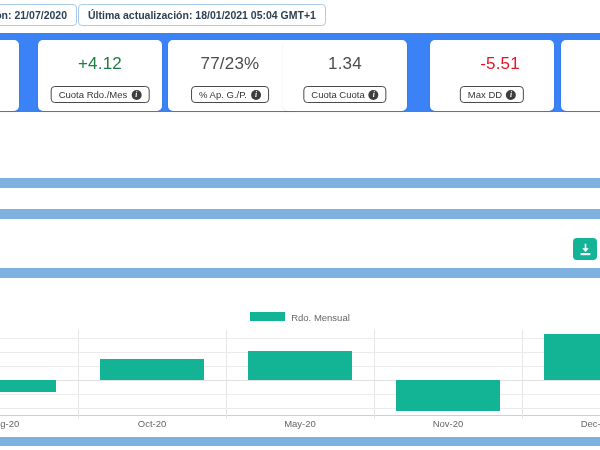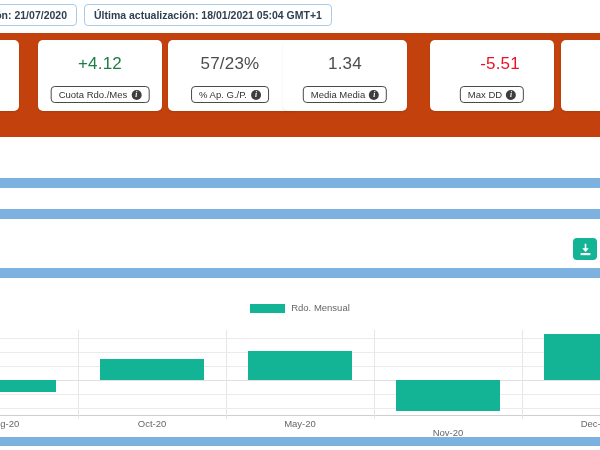--- a/index.html
+++ b/index.html
@@ -9,24 +9,24 @@
   }
 
   
   .badge {
     position:absolute; box-sizing:border-box; height:22px;
     background:#fff; border:1.5px solid #a9cbe8; border-radius:4px;
     display:flex; align-items:center; white-space:nowrap;
     font-size:10.5px; font-weight:700; color:#2e4053; padding:0 9px;
   }
   #badge-created { left:-65px; top:4px; width:142px; justify-content:flex-end; overflow:hidden; }
-  #badge-updated { left:84px; top:4px; }
+  #badge-updated { left:78px; top:4px; }
 
   
-  .stats-strip { position:absolute; left:0; top:33px; width:600px; height:104px; background:#c2410c; }
+  .stats-strip { position:absolute; left:0; top:33px; width:600px; height:79px; background:#3b82f6; }
   .card {
     position:absolute; top:7px; width:124px; height:71px;
     background:#fff; border-radius:5px; box-shadow:0 1px 2px rgba(0,0,0,.10);
   }
   .card .val {
     position:absolute; top:14px; left:0; right:0; text-align:center;
     font-size:17px; font-weight:500; letter-spacing:.2px; color:#4d4d4d;
   }
   .val.green { color:#1e7d45; }
   .val.red   { color:#e81224;margin-left:16px; }
@@ -53,22 +53,22 @@
   
   .dl-btn {
     position:absolute; left:573px; top:238px; width:24px; height:22px;
     background:#12b495; border:none; border-radius:4px; cursor:pointer;
     display:flex; align-items:center; justify-content:center; padding:0;
   }
 
   
   #chart { position:absolute; left:0; top:278px; width:600px; height:159px; }
   .legend {
-    position:absolute; top:24px; left:0; width:100%;
-    display:flex; justify-content:center; align-items:flex-end; gap:6px;
+    position:absolute; top:34px; left:0; width:100%;
+    display:flex; justify-content:center; align-items:flex-start; gap:6px;
     font-size:9.5px; color:#666;
   }
   .legend .swatch { width:35px; height:9px; background:#12b495; }
   .gridline { position:absolute; left:0; width:600px; height:1px; background:#ebebeb; }
   .gridline.zero { background:#e0e0e0; }
   .vline { position:absolute; top:52px; height:89px; width:1px; background:#e6e6e6; }
   .axis  { position:absolute; left:0; top:137px; width:600px; height:1px; background:#cfcfcf; }
   .cbar  { position:absolute; background:#12b495; }
   .xlabel {
     position:absolute; top:140px; transform:translateX(-50%);
@@ -94,31 +94,31 @@
 
     <div class="card" style="left:38px">
       <div class="val green">+4.12</div>
       <div class="label-box">
         <span>Cuota Rdo./Mes</span>
         <span class="info-dot">i</span>
       </div>
     </div>
 
     <div class="card" style="left:168px">
-      <div class="val dark">57/23%</div>
+      <div class="val dark">77/23%</div>
       <div class="label-box">
         <span>% Ap. G./P.</span>
         <span class="info-dot">i</span>
       </div>
     </div>
 
     <div class="card" style="left:283px">
       <div class="val dark">1.34</div>
       <div class="label-box">
-        <span>Media Media</span>
+        <span>Cuota Cuota</span>
         <span class="info-dot">i</span>
       </div>
     </div>
 
     <div class="card" style="left:430px">
       <div class="val red">-5.51</div>
       <div class="label-box">
         <span>Max DD</span>
         <span class="info-dot">i</span>
       </div>
@@ -158,17 +158,17 @@
       <div class="gridline" style="top: 116.175px;"></div>
       <div class="gridline" style="top: 130.25px;"></div>
       <div class="cbar" style="left: -48px; width: 104px; height: 11.823px; top: 102.1px; background: rgb(18, 180, 149);"></div>
       <div class="cbar" style="left: 100px; width: 104px; height: 21.394px; top: 80.706px; background: rgb(18, 180, 149);"></div>
       <div class="cbar" style="left: 248px; width: 104px; height: 29.276px; top: 72.824px; background: rgb(18, 180, 149);"></div>
       <div class="cbar" style="left: 396px; width: 104px; height: 30.965px; top: 102.1px; background: rgb(18, 180, 149);"></div>
       <div class="cbar" style="left: 544px; width: 104px; height: 46.166px; top: 55.934px; background: rgb(18, 180, 149);"></div>
       <div class="xlabel" style="left: 4px;">Aug-20</div>
       <div class="xlabel" style="left: 152px;">Oct-20</div>
       <div class="xlabel" style="left: 300px;">May-20</div>
-      <div class="xlabel" style="left: 448px; margin-top: 9px;">Nov-20</div>
+      <div class="xlabel" style="left: 448px;">Nov-20</div>
       <div class="xlabel" style="left: 596px;">Dec-20</div>
     </div>
 
 </div>
 
 </body></html>

